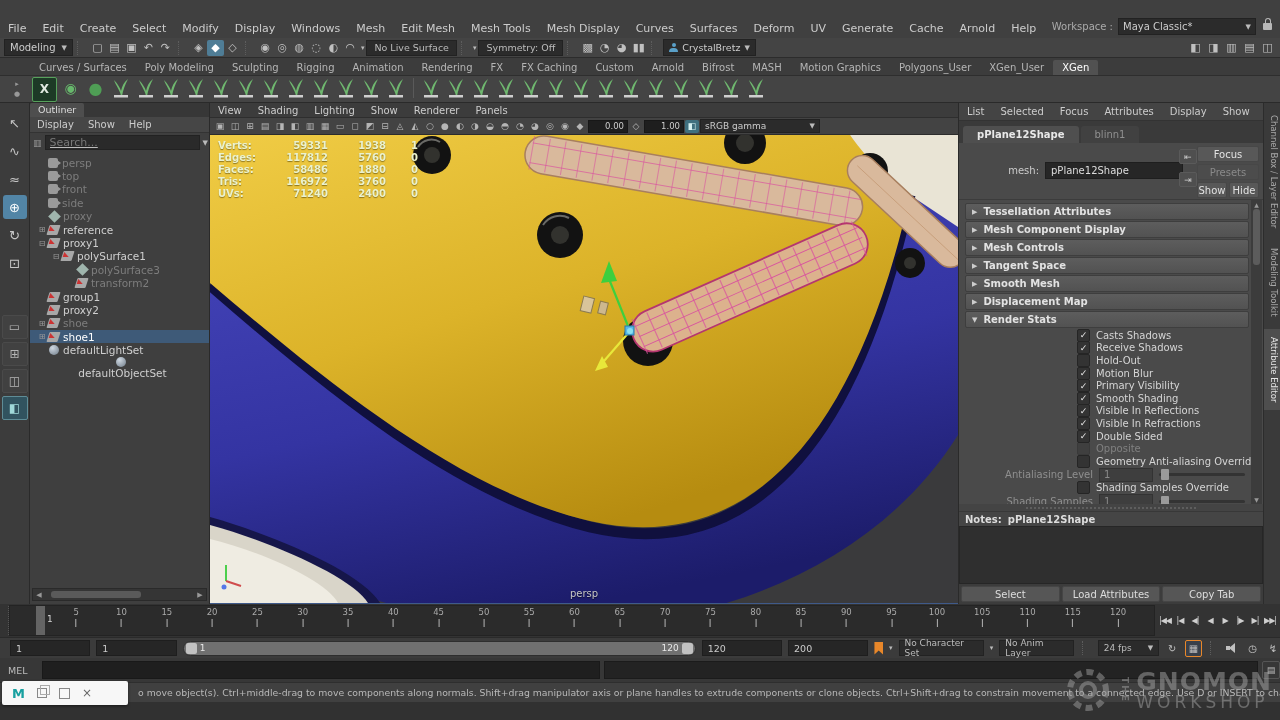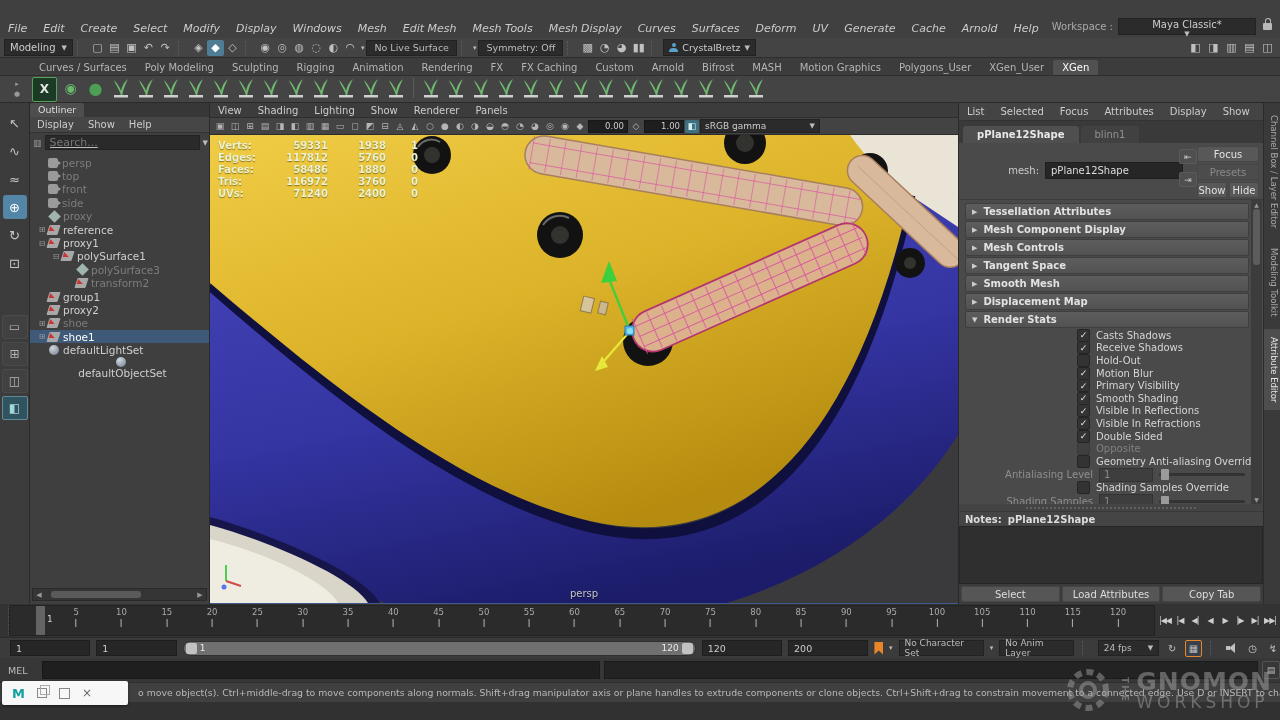--- a/index.html
+++ b/index.html
@@ -1,24 +1,24 @@
 <!DOCTYPE html>
 <html><head>
 <meta charset="utf-8">
 <style>
   html,body{margin:0;padding:0;background:#222;}
   #app{position:relative;width:1280px;height:720px;background:#373737;font-family:"DejaVu Sans",sans-serif;overflow:hidden;color:#ccc;-webkit-user-select:none;user-select:none;}
   .abs{position:absolute;}
   
   .menubar{left:0;top:0;width:1280px;height:38px;background:#404040;border-bottom:1px solid #2e2e2e;display:flex;align-items:flex-end;}
-  .menus{display:flex;align-items:flex-end;font-style:italic;}
+  .menus{display:flex;align-items:flex-end;}
   .menu-item{font-size:11px;color:#ccc;padding:3px 8px;cursor:default;}
   .workspace{margin-left:auto;display:flex;align-items:center;gap:5px;padding:0 8px 3px 0;}
   .ws-label{font-size:10px;color:#aaa;}
-  .ws-box{width:128px;height:15px;background:#2b2b2b;border:1px solid #222;font-size:10px;color:#ccc;display:flex;align-items:center;padding:0 4px;justify-content:space-between;flex-direction:column;}
+  .ws-box{width:128px;height:15px;background:#2b2b2b;border:1px solid #222;font-size:10px;color:#ccc;display:flex;align-items:center;padding:0 4px;justify-content:space-between;}
   .caret{font-size:7px;color:#bbb;}
   .lock{width:9px;height:7px;background:#b8b8b8;border-radius:1px;position:relative;margin-left:2px;}
   .lock::before{content:"";position:absolute;left:1.5px;top:-5px;width:4px;height:5px;border:1.5px solid #b8b8b8;border-bottom:none;border-radius:3px 3px 0 0;}
   
   .statusline{left:0;top:38px;width:1280px;height:20px;background:#444;border-bottom:1px solid #2c2c2c;display:flex;align-items:center;gap:2px;padding-left:4px;box-sizing:border-box;}
   .sl-drop{height:15px;background:#2b2b2b;border:1px solid #222;font-size:10px;color:#ccc;display:flex;align-items:center;gap:6px;padding:0 5px;}
   .sl-sep{width:7px;height:14px;border-left:1px dotted #5d5d5d;margin:0 2px;}
   .icon16{width:17px;height:16px;display:flex;align-items:center;justify-content:center;font-size:11px;color:#c0c0c0;border-radius:2px;}
   .icon16.active{background:#4f7d96;color:#fff;}
   .sl-field{height:14px;background:#2b2b2b;border:1px solid #222;font-size:9.5px;color:#bbb;display:flex;align-items:center;padding:0 7px;}

